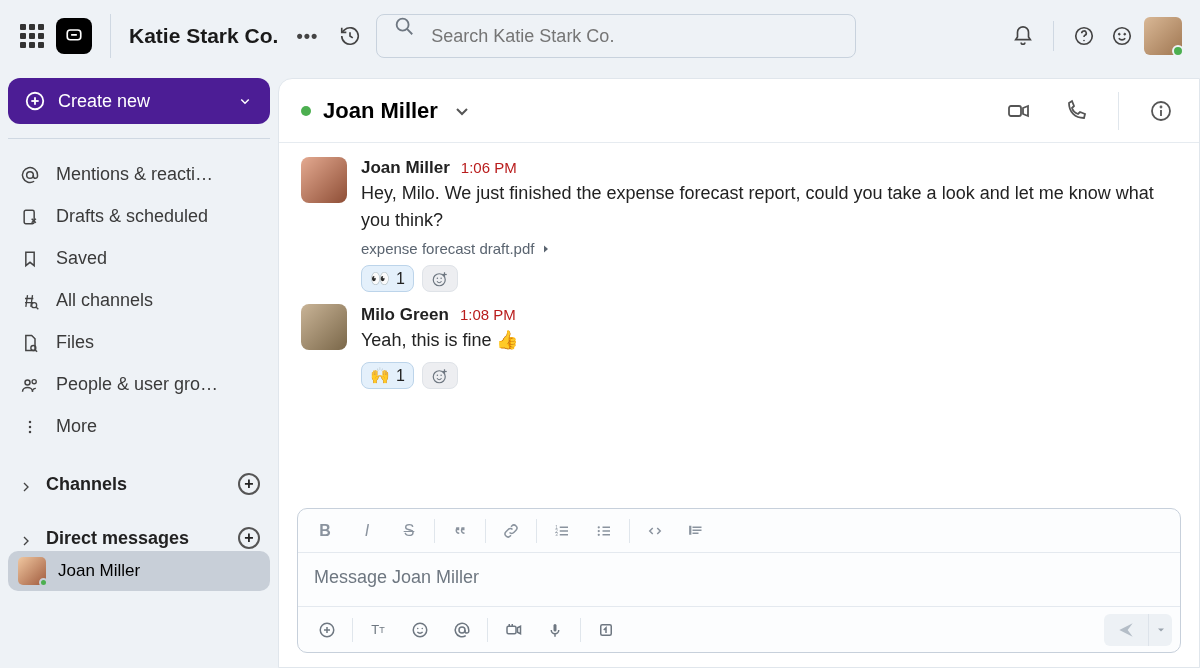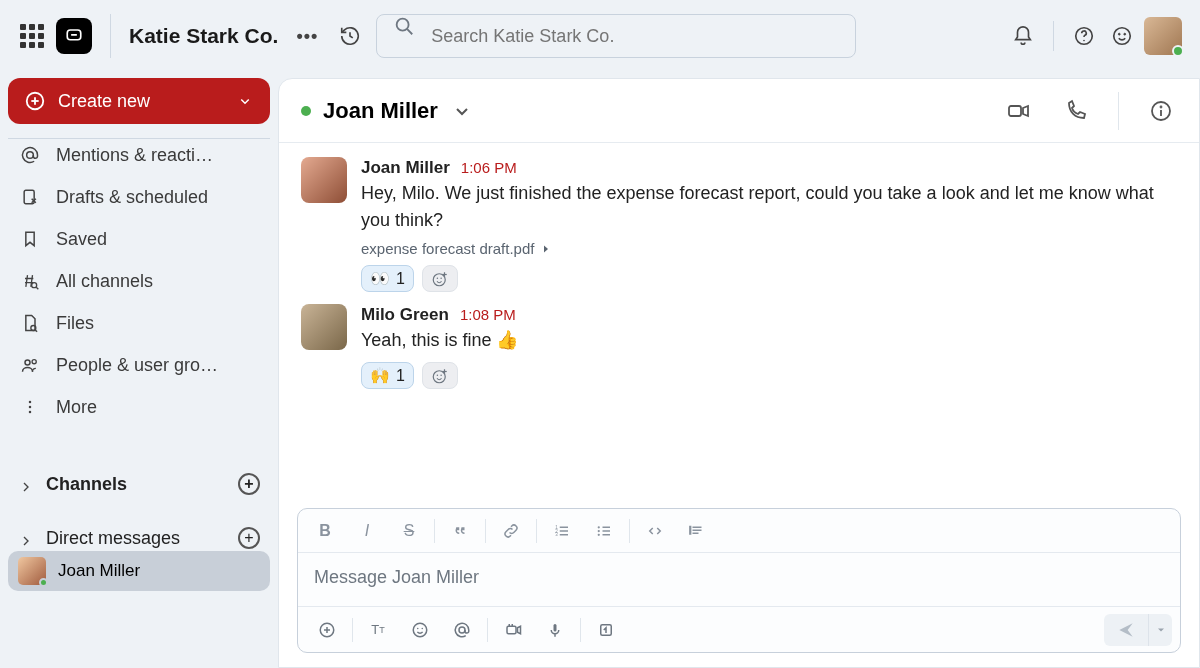--- a/index.html
+++ b/index.html
@@ -18,24 +18,24 @@
 .searchbar input { border:none; outline:none; background:transparent; font-size:18px; color:#444; flex:1; }
 .icon-btn { width:32px; height:32px; display:flex; align-items:center; justify-content:center; cursor:pointer;}
 .top-right { margin-left:auto; display:flex; align-items:center; gap:6px; }
 .avatar { width:38px; height:38px; border-radius:6px; position:relative; }
 .avatar .face { width:100%; height:100%; border-radius:6px; background: linear-gradient(135deg,#d9b896,#a07752); display:flex; align-items:center; justify-content:center; color:#fff; font-weight:700; font-size:16px; }
 .avatar .presence { position:absolute; bottom:-2px; right:-2px; width:12px; height:12px; border-radius:50%; background:#4caf50; border:2px solid #eef2f6; }
 
 
 .main { display:flex; height: calc(668px - 72px); }
 .sidebar { width:278px; padding: 6px 8px 0 8px; display:flex; flex-direction:column; gap:2px;}
-.create-btn { height:46px; background:#b91c1c; border-radius:12px; display:flex; align-items:center; color:#fff; padding:0 16px; gap:12px; font-size:18px; cursor:pointer; margin-bottom:8px;}
+.create-btn { height:46px; background:#4c1d95; border-radius:12px; display:flex; align-items:center; color:#fff; padding:0 16px; gap:12px; font-size:18px; cursor:pointer; margin-bottom:8px;}
 .create-btn .chev { margin-left:auto; }
 .side-sep { height:1px; background:#cfd8e2; margin:4px 0; }
-.side-item { height:40px; display:flex; align-items:flex-start; gap:14px; padding:0 10px 0 10px; color:#3a3a3a; font-size:18px; cursor:pointer; border-radius:8px; white-space:nowrap; overflow:hidden; text-overflow:ellipsis; }
+.side-item { height:40px; display:flex; align-items:flex-end; gap:14px; padding:0 10px 0 10px; color:#3a3a3a; font-size:18px; cursor:pointer; border-radius:8px; white-space:nowrap; overflow:hidden; text-overflow:ellipsis; }
 .side-item .ic { width:24px; display:flex; justify-content:center; }
 .side-item .lbl { overflow:hidden; text-overflow:ellipsis;}
 .side-section { display:flex; align-items:flex-end; gap:12px; padding:0 10px; height:40px; font-size:18px; font-weight:700; color:#222; }
 .side-section .plus { margin-left:auto; width:22px; height:22px; border:2px solid #555; border-radius:50%; display:flex; align-items:center; justify-content:center; font-size:16px; cursor:pointer; }
 .dm-user { height:40px; display:flex; align-items:center; gap:12px; padding:0 10px; font-size:17px; border-radius:10px; }
 .dm-user.selected { background:#c8cfd8; }
 .dm-avatar { width:28px; height:28px; border-radius:5px; position:relative;}
 .dm-avatar .face { width:100%; height:100%; border-radius:5px; background:linear-gradient(135deg,#f0c7a0,#a05b3e);}
 .dm-avatar .presence { position:absolute; bottom:-2px; right:-2px; width:9px; height:9px; border-radius:50%; background:#4caf50; border:2px solid #c8cfd8;}
 
@@ -229,21 +229,21 @@
 
     <div style="height:14px"></div>
     <div class="side-section">
       <svg viewBox="0 0 24 24" width="16" height="16">
           <polyline points="9 6 15 12 9 18" stroke="#444" stroke-width="2" fill="none"></polyline>
         </svg>
       <span>Channels</span>
       <span class="plus">+</span>
     </div>
     <div style="height:10px"></div>
-    <div class="side-section" style="font-weight:400;">
+    <div class="side-section" style="font-weight:700;">
       <svg viewBox="0 0 24 24" width="16" height="16">
           <polyline points="9 6 15 12 9 18" stroke="#444" stroke-width="2" fill="none"></polyline>
         </svg>
       <span>Direct messages</span>
       <span class="plus">+</span>
     </div>
     <div class="dm-user selected">
       <div class="dm-avatar">
           <div class="face"></div>
           <div class="presence"></div>

